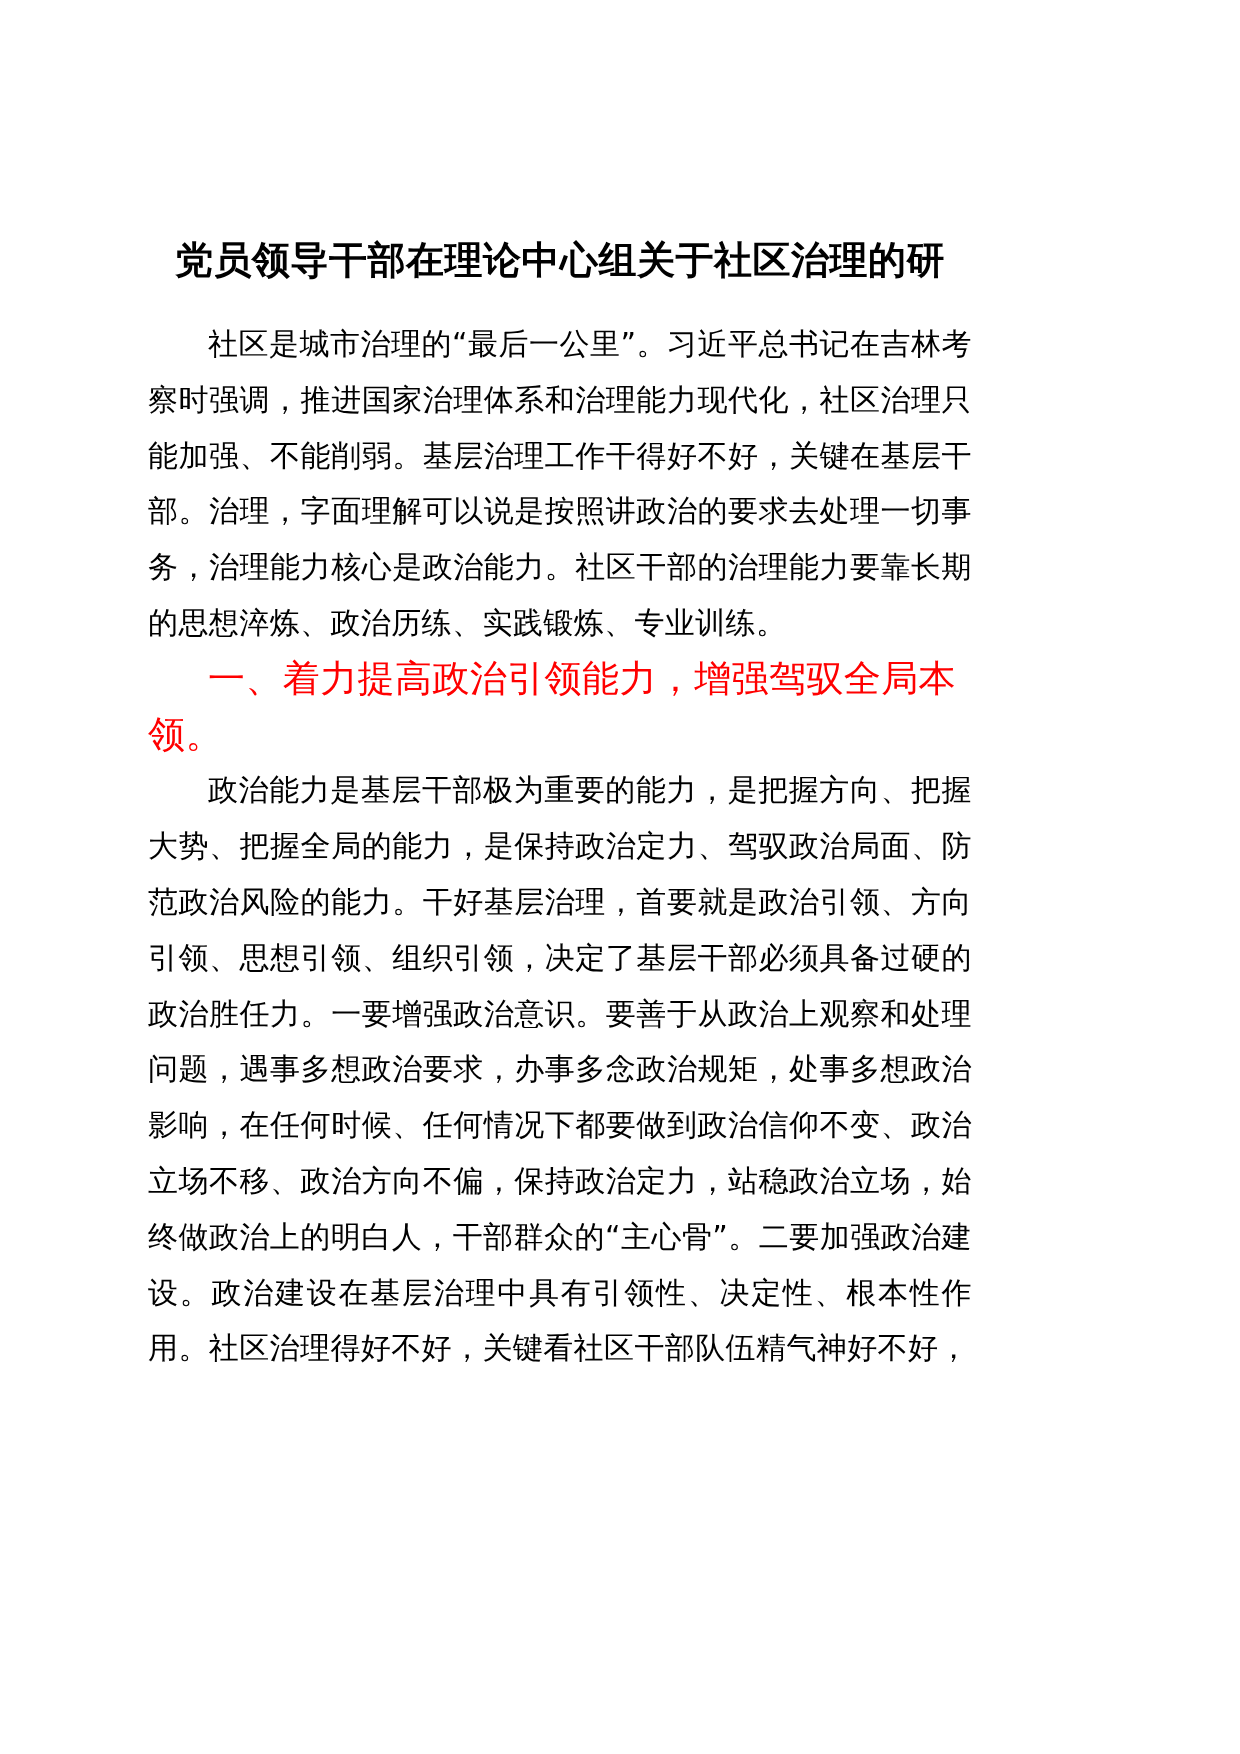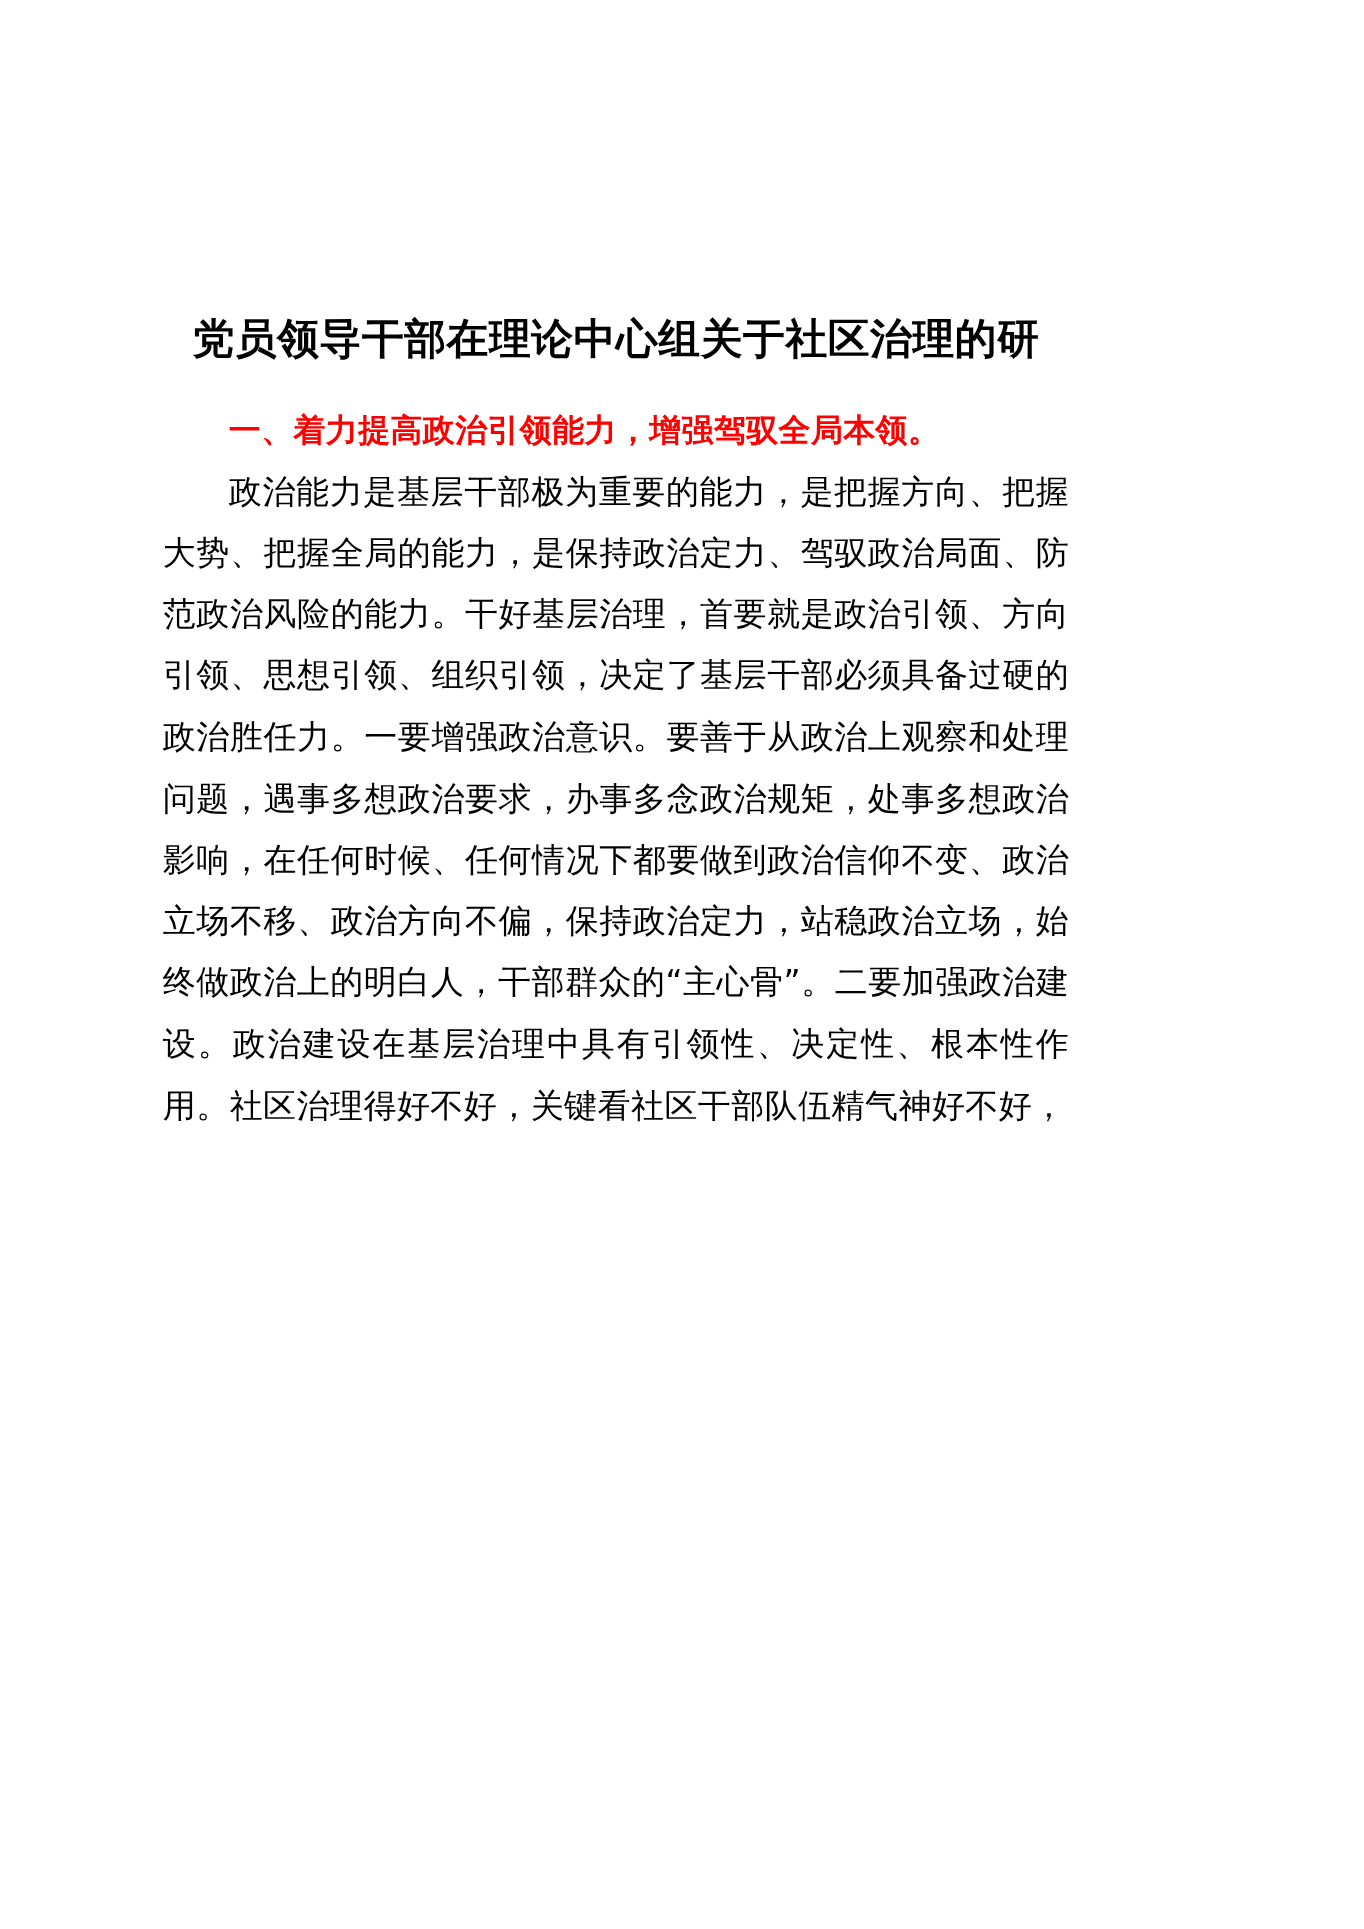--- a/index.html
+++ b/index.html
@@ -13,21 +13,20 @@
       position: relative;
       overflow: hidden;
       font-family: "DejaVu Sans", "Liberation Sans", sans-serif;
       color: #000000;
     }
     .page {
       position: absolute;
       left: 148px;
       top: 232px;
       width: 824px;
-      margin-top: 48px;
     }
     .doc-title {
       font-family: "DejaVu Sans", "Liberation Sans", sans-serif;
       font-weight: bold;
       font-size: 38px;
       line-height: 56px;
       text-align: center;
       margin: 0 0 28px 0;
       letter-spacing: 0.5px;
     }
@@ -35,33 +34,34 @@
     .para {
       font-size: 30px;
       line-height: 55.8px;
       margin: 0;
       text-align: justify;
       text-justify: inter-ideograph;
       text-indent: 60px;
       letter-spacing: 0.4px;
     }
     .section-heading {
-      font-size: 29px;
+      font-size: 37px;
       line-height: 55.8px;
       margin: 0;
       text-indent: 60px;
-      font-weight: bold;
+      font-weight: normal;
       letter-spacing: 0.4px;
     }
   </style>
 </head>
 <body>
 
 <div class="page">
   <h1 class="doc-title">
     <span>党员领导干部在理论中心组关于社区治理的研</span>
   </h1>
 
+  <p class="para">社区是城市治理的“最后一公里”。习近平总书记在吉林考察时强调，推进国家治理体系和治理能力现代化，社区治理只能加强、不能削弱。基层治理工作干得好不好，关键在基层干部。治理，字面理解可以说是按照讲政治的要求去处理一切事务，治理能力核心是政治能力。社区干部的治理能力要靠长期的思想淬炼、政治历练、实践锻炼、专业训练。</p>
 
   <p class="section-heading" style="color:#FF0000;">一、着力提高政治引领能力，增强驾驭全局本领。</p>
 
   <p class="para">政治能力是基层干部极为重要的能力，是把握方向、把握大势、把握全局的能力，是保持政治定力、驾驭政治局面、防范政治风险的能力。干好基层治理，首要就是政治引领、方向引领、思想引领、组织引领，决定了基层干部必须具备过硬的政治胜任力。一要增强政治意识。要善于从政治上观察和处理问题，遇事多想政治要求，办事多念政治规矩，处事多想政治影响，在任何时候、任何情况下都要做到政治信仰不变、政治立场不移、政治方向不偏，保持政治定力，站稳政治立场，始终做政治上的明白人，干部群众的“主心骨”。二要加强政治建设。政治建设在基层治理中具有引领性、决定性、根本性作用。社区治理得好不好，关键看社区干部队伍精气神好不好，</p>
 </div>
 
 </body></html>

